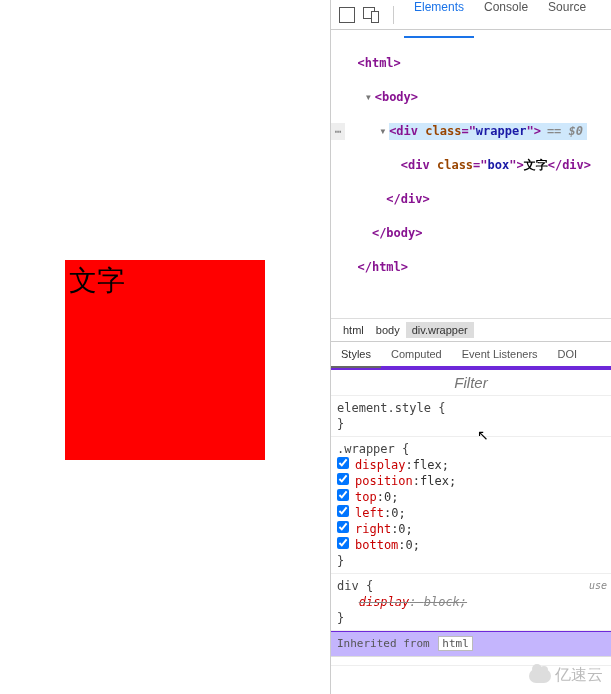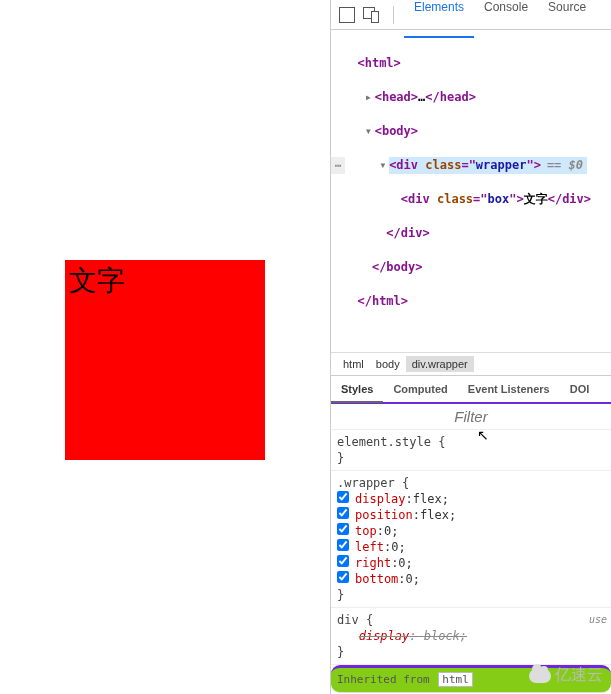--- a/index.html
+++ b/index.html
@@ -29,37 +29,37 @@
 .punc { color: #881391; }
 .txt { color: #000; }
 .dom-selected { background: #cfe8fc; display: inline-block; padding-right: 4px; position: relative; }
 .dom-selected-gutter { position:absolute; left:0; width:14px; background:#eee; color:#888; font-size:11px; text-align:center; }
 .eq0 { color: #888; font-style: italic; margin-left: 6px; }
 
 .breadcrumb { height: 24px; border-top: 1px solid #ddd; border-bottom: 1px solid #ccc; display:flex; align-items:center; padding-left:6px; font-size:11px; }
 .breadcrumb span { padding: 2px 6px; cursor:pointer; color:#333; }
 .breadcrumb span.sel { background:#ddd; }
 
-.styles-tabs { height: 28px; border-bottom:2px solid #6d28d9; display:flex; align-items:center; box-shadow: 0 1px 2px rgba(0,0,0,0.05); font-weight: bold; }
+.styles-tabs { height: 28px; border-bottom:4px solid #6d28d9; display:flex; align-items:center; box-shadow: 0 1px 2px rgba(0,0,0,0.05); }
 .styles-tabs .stab { padding: 0 10px; height:28px; line-height:28px; font-size:11px; color:#555; cursor:pointer; }
 .styles-tabs .stab.active { border-bottom: 2px solid #666; color:#333; }
 
 .filter-row { height:26px; border-bottom:1px solid #eee; display:flex; align-items:center; }
 .filter-row input { border:none; outline:none; padding:4px 6px; font-size:15px; color:#999; width:100%; font-style: italic; text-align: center; }
 
 .styles-body { flex:1; overflow:hidden; font-family: Consolas, monospace; font-size:12px; line-height:16px; }
 .rule-block { border-bottom: 1px solid #eee; padding: 4px 6px; position:relative; }
 .rule-block .origin { position:absolute; right:4px; top:4px; color:#888; font-size:10px; font-style:italic;margin-left:23px; }
 .selector { color:#444; }
 .prop-line { display:flex; align-items:flex-start; }
 .prop-line .cb { width:12px; height:12px; margin-right:6px; }
 .propname { color:#c80000; }
 .propval { color:#333; }
 .overridden { text-decoration: line-through; color:#888; font-style: italic; }
-.inherited-bar { background:#84cc16; padding:4px 6px; font-size:11px; color:#555; border-top:3px solid #6d28d9; border-bottom:1px solid #ddd;border-radius:9px; }
+.inherited-bar { background:#c4b5fd; padding:4px 6px; font-size:11px; color:#555; border-top:1px solid #6d28d9; border-bottom:1px solid #ddd; }
 .inherited-bar .from { border:1px solid #bbb; padding:0 3px; background:#fff; margin-left:2px; }
 
 .watermark { position:absolute; right:8px; bottom:8px; font-size:16px; color:#bbb; display:flex; align-items:center; gap:4px; }
 .watermark .cloud { width:22px; height:14px; border-radius:8px; background:#ddd; position:relative; }
 .watermark .cloud::before { content:""; position:absolute; left:3px; top:-5px; width:10px; height:10px; border-radius:50%; background:#ddd; }
 .watermark .cloud::after { content:""; position:absolute; right:3px; top:-3px; width:8px; height:8px; border-radius:50%; background:#ddd; }
 
 .cursor-ptr { position:absolute; left:477px; top:427px; font-size:14px; color:#000; pointer-events:none; }
 </style>
 </head>
@@ -77,21 +77,20 @@
     <div class="icon"></div>
     <div class="icon2"></div>
     <div class="sep"></div>
     <div class="dt-tab active">Elements</div>
     <div class="dt-tab">Console</div>
     <div class="dt-tab">Source</div>
   </div>
 
   <div class="dom-tree">
 <span class="dom-line">  <span class="punc">&lt;</span><span class="tag-b">html</span><span class="punc">&gt;</span></span>
-<span class="dom-line">   <span class="arrow">▸</span><span class="punc">&lt;</span><span class="tag-b">head</span><span class="punc">&gt;</span><span class="txt">…</span><span class="punc">&lt;/</span><span class="tag-b">head</span><span class="punc">&gt;</span></span>
 <span class="dom-line">   <span class="arrow">▾</span><span class="punc">&lt;</span><span class="tag-b">body</span><span class="punc">&gt;</span></span>
 <span class="dom-line"><span class="dom-selected-gutter">⋯</span>     <span class="arrow">▾</span><span class="dom-selected"><span class="punc">&lt;</span><span class="tag-b">div</span> <span class="attr-n">class</span><span class="punc">="</span><span class="attr-v">wrapper</span><span class="punc">"&gt;</span><span class="eq0">== $0</span></span></span>
 <span class="dom-line">        <span class="punc">&lt;</span><span class="tag-b">div</span> <span class="attr-n">class</span><span class="punc">="</span><span class="attr-v">box</span><span class="punc">"&gt;</span><span class="txt">文字</span><span class="punc">&lt;/</span><span class="tag-b">div</span><span class="punc">&gt;</span></span>
 <span class="dom-line">      <span class="punc">&lt;/</span><span class="tag-b">div</span><span class="punc">&gt;</span></span>
 <span class="dom-line">    <span class="punc">&lt;/</span><span class="tag-b">body</span><span class="punc">&gt;</span></span>
 <span class="dom-line">  <span class="punc">&lt;/</span><span class="tag-b">html</span><span class="punc">&gt;</span></span>
   </div>
 
   <div class="breadcrumb">
     <span>html</span>

